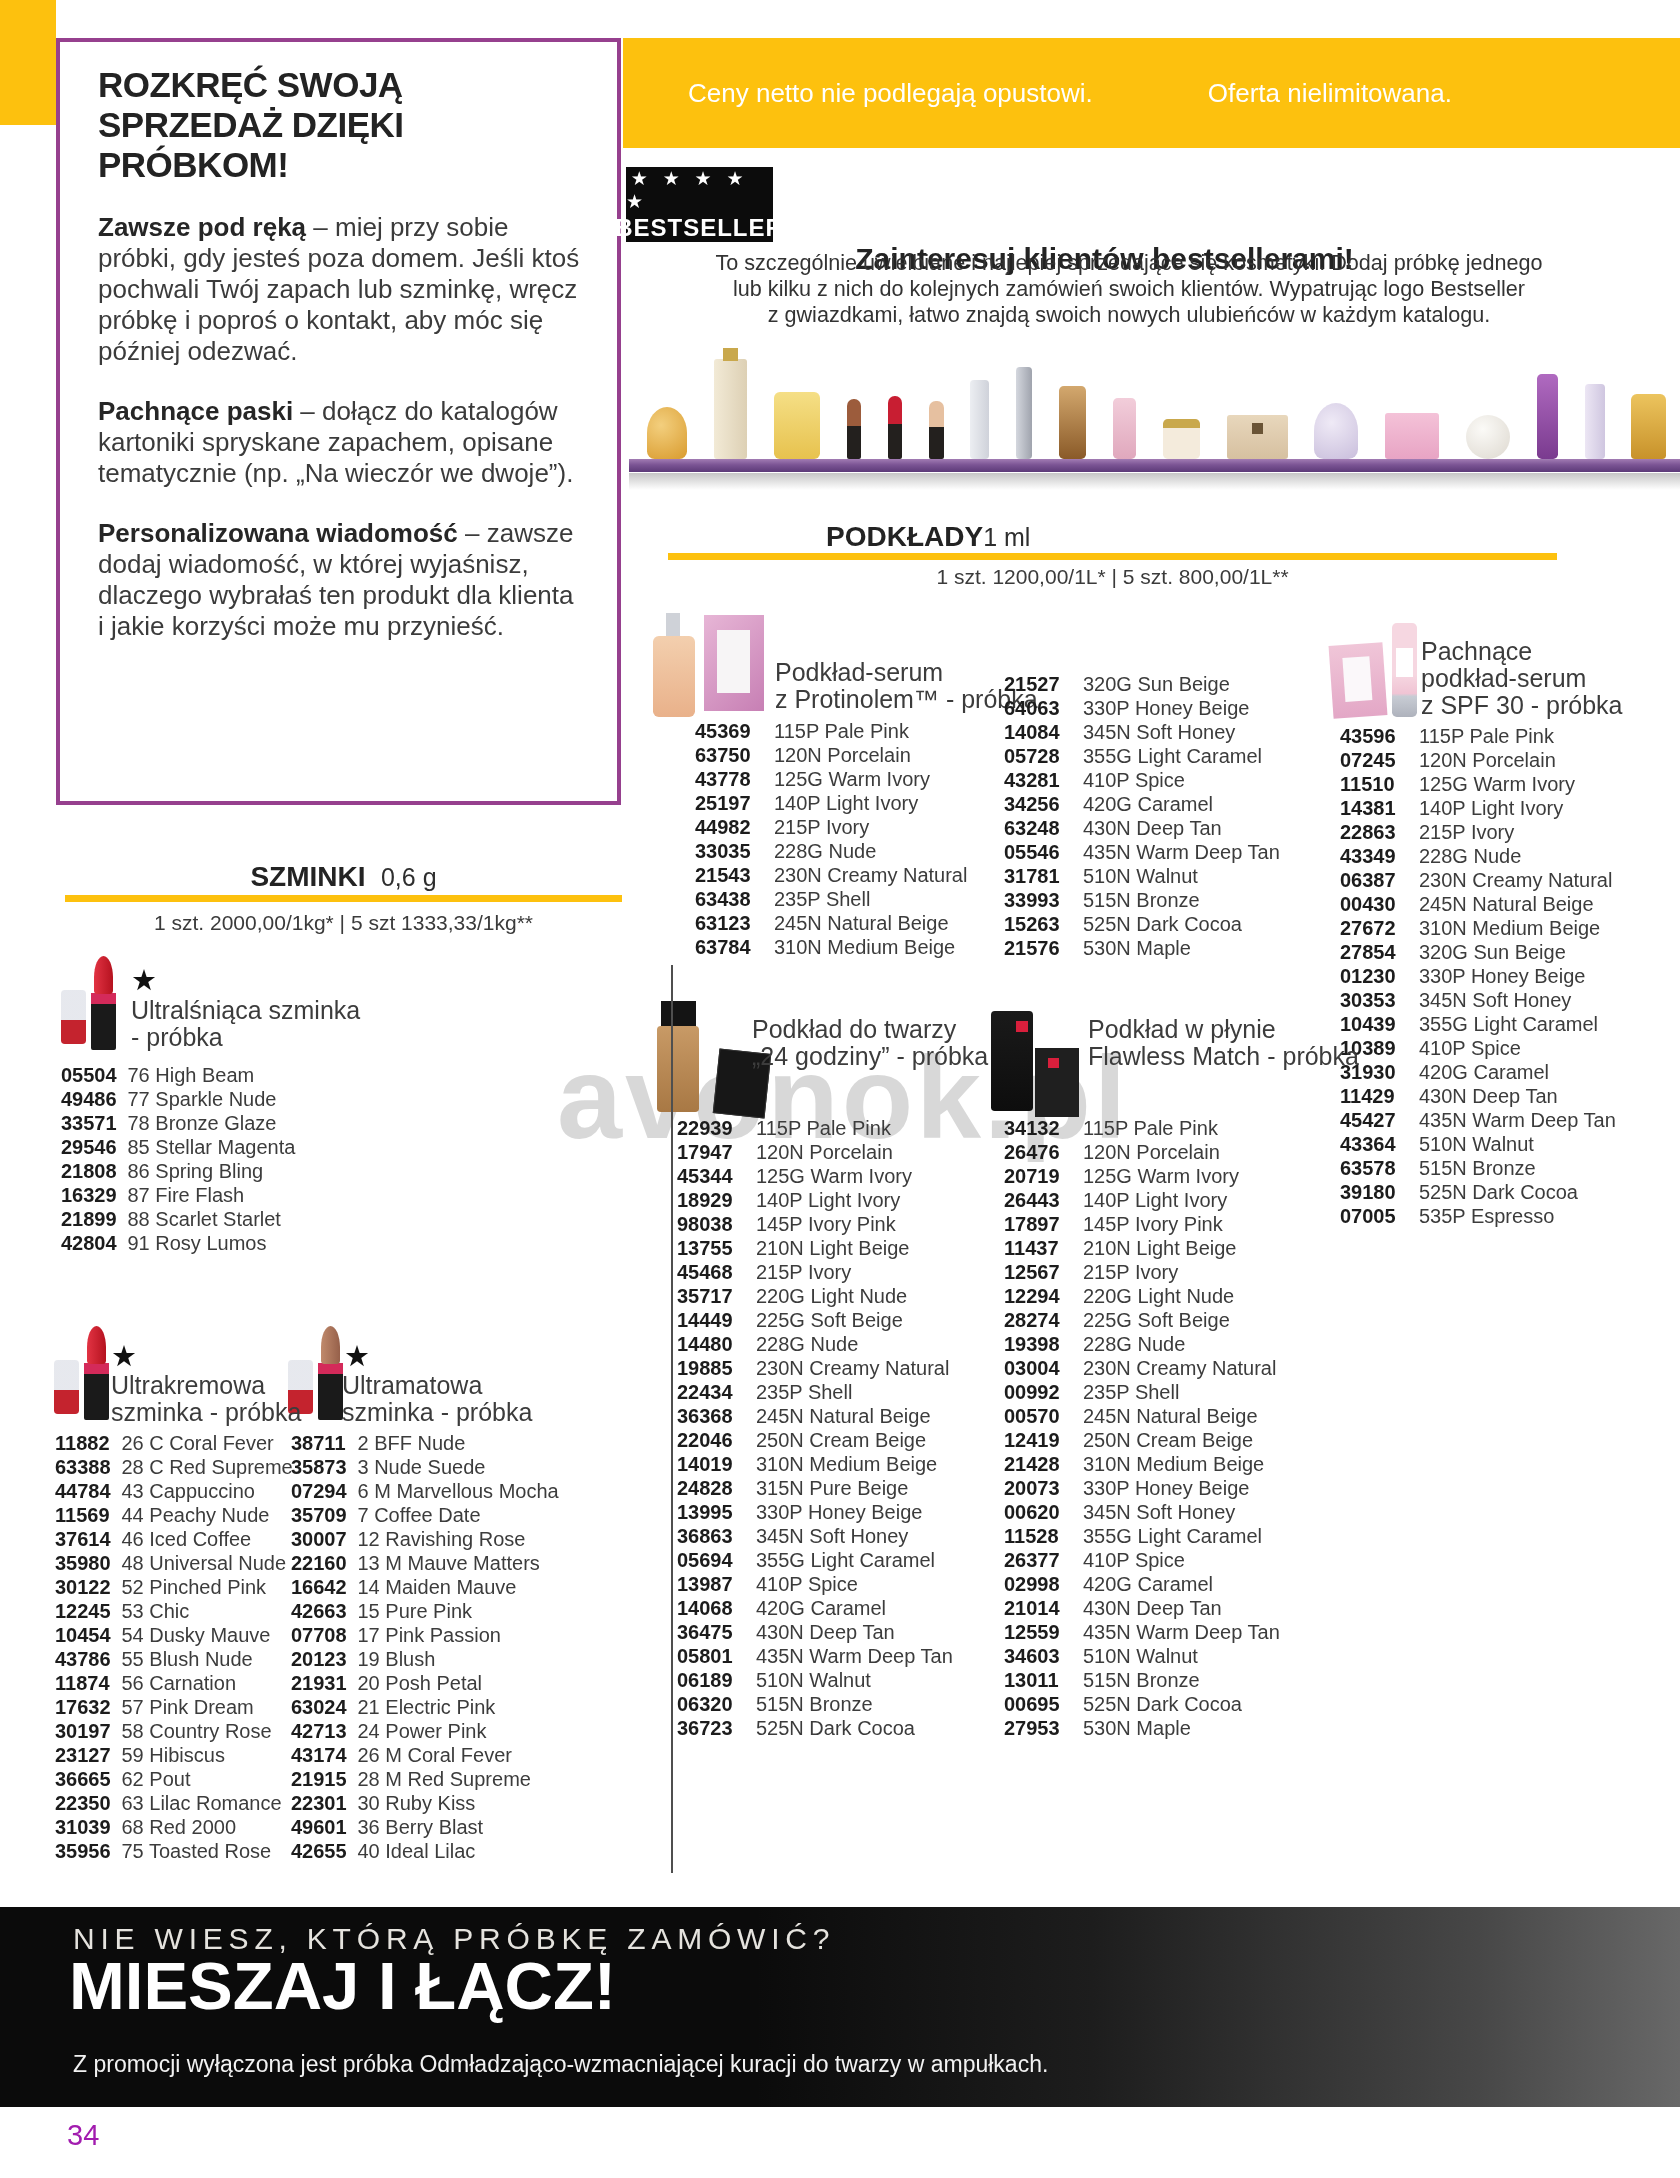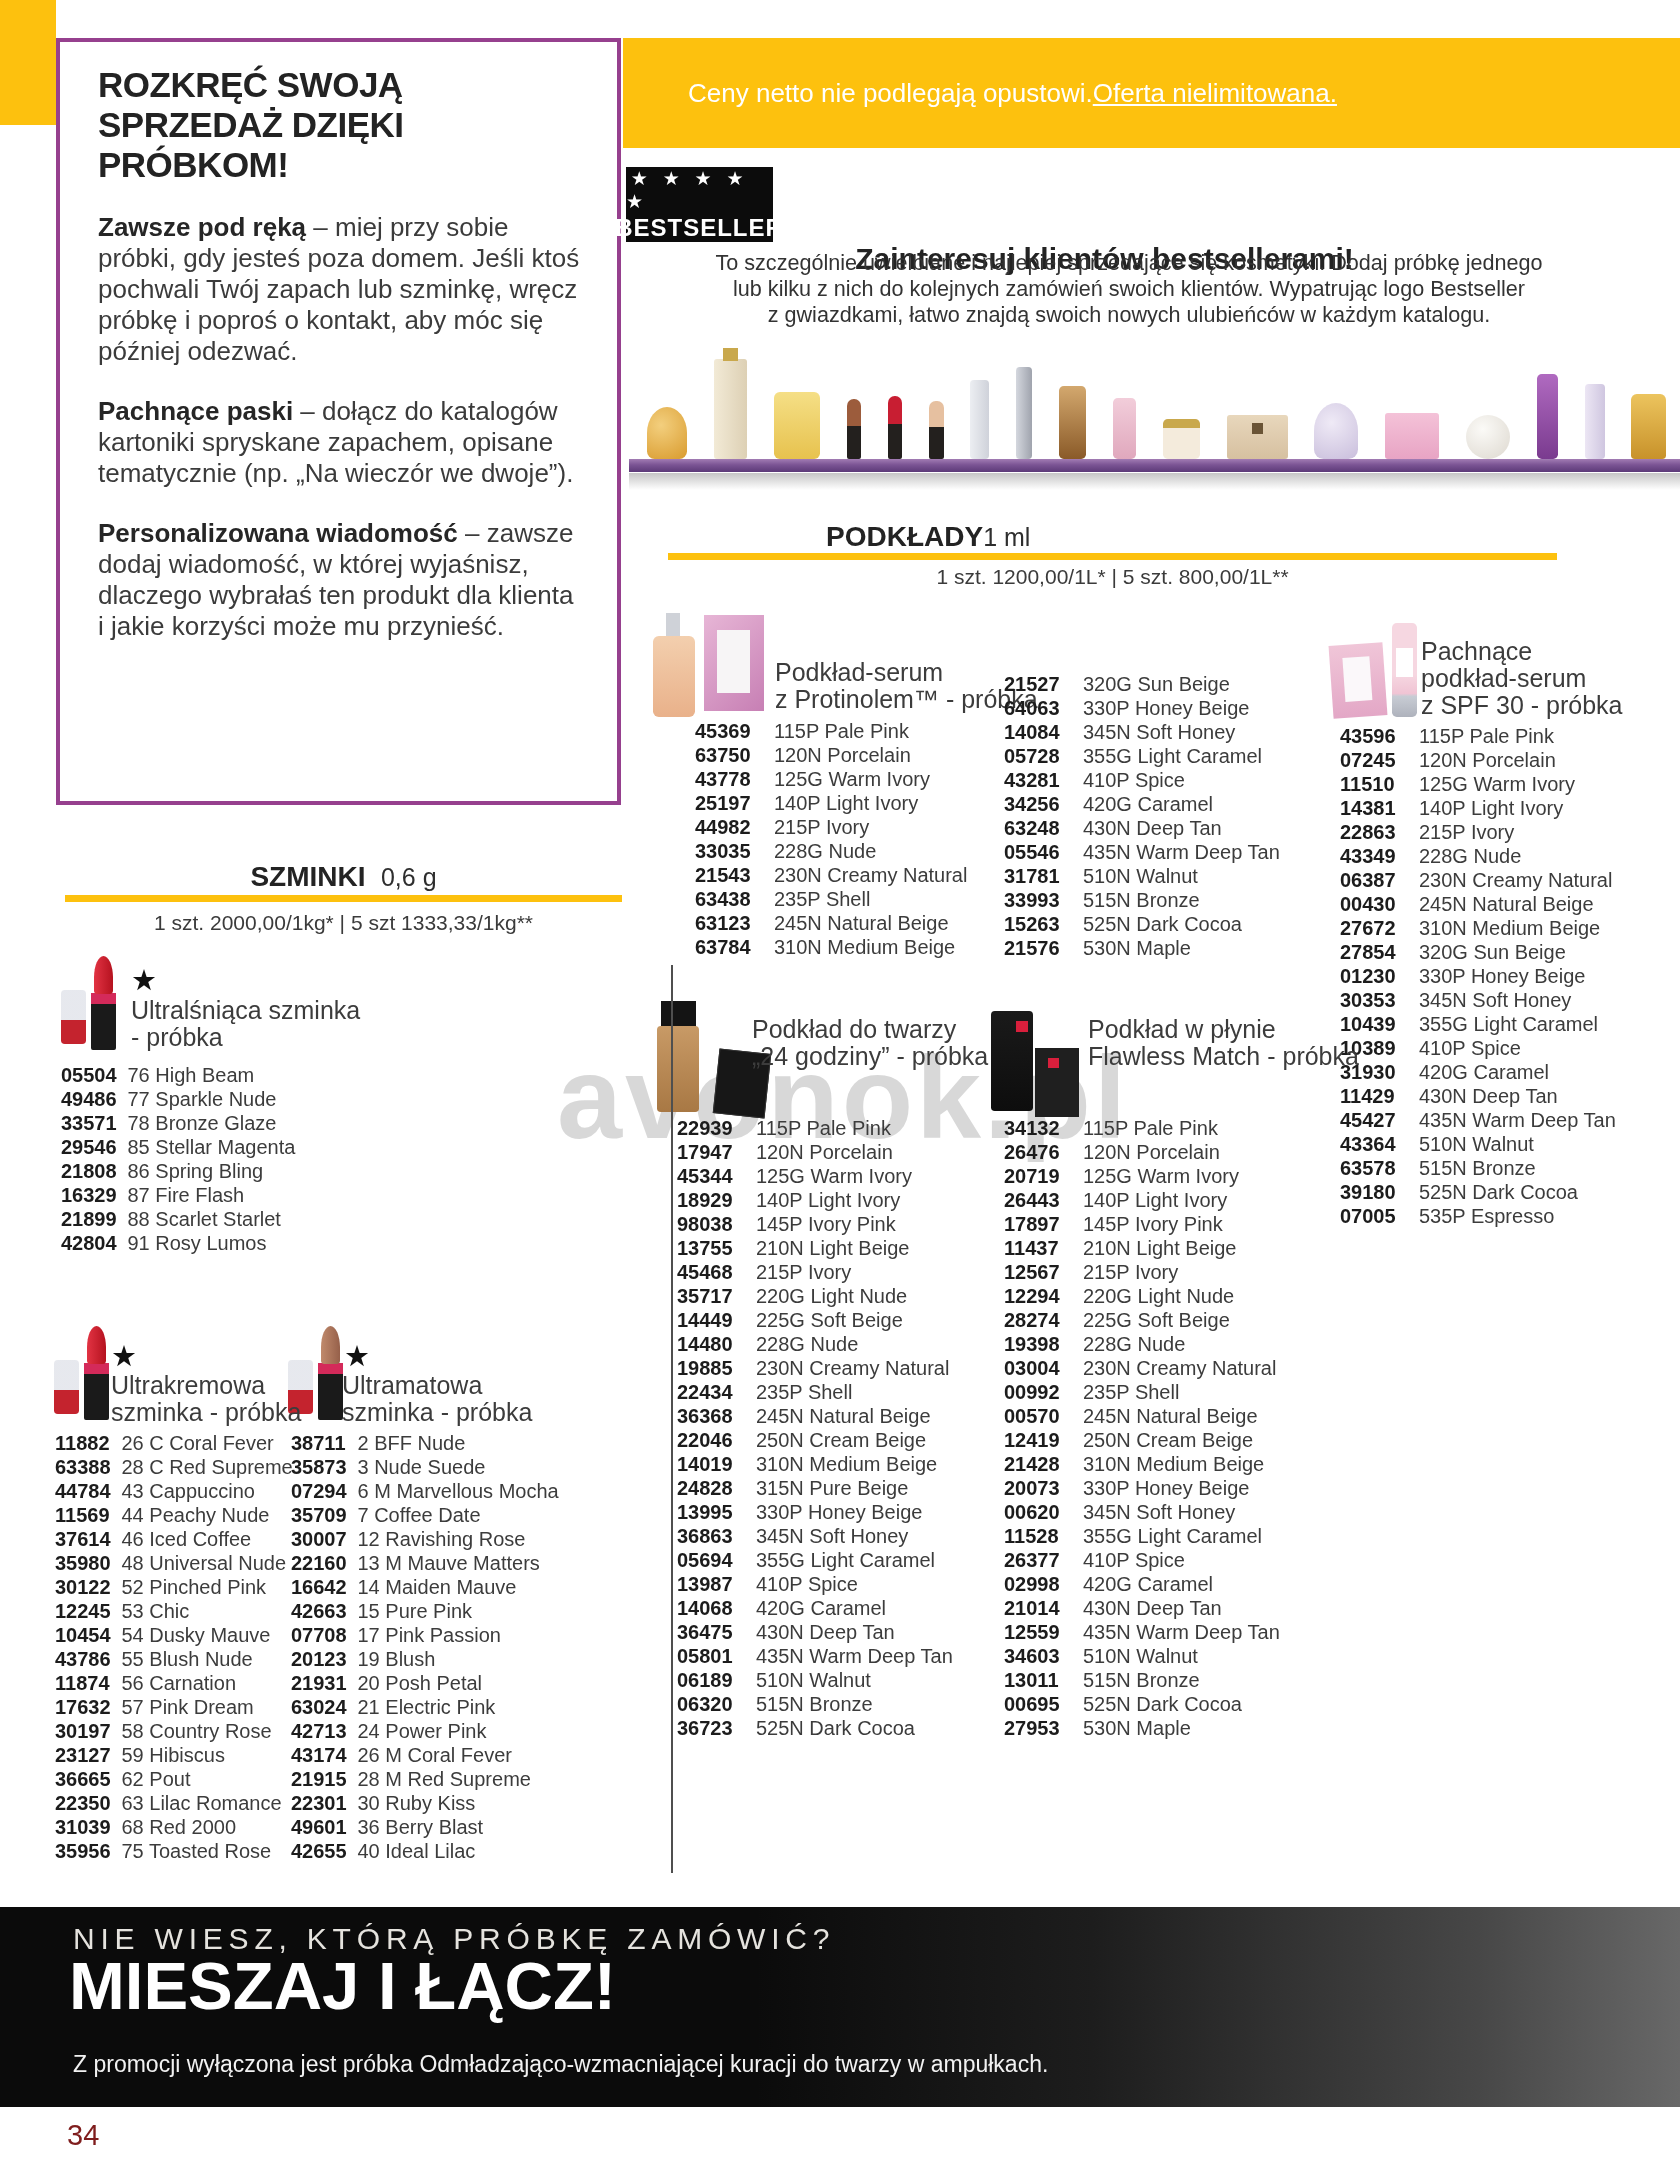--- a/index.html
+++ b/index.html
@@ -13,21 +13,21 @@
              padding:23px 33px 0 38px;z-index:2;}
   .promo-title{font-size:35px;line-height:40px;font-weight:800;color:#232323;
                letter-spacing:-0.5px;margin:0 0 27px 0;}
   .promo-box p{font-size:26px;line-height:31px;margin:0 0 29px 0;color:#3b3b3b;}
   .promo-box .lead{font-weight:bold;color:#262626;}
 
   
   .top-bar{position:absolute;left:623px;top:38px;width:1058px;height:110px;background:#fdc10e;
            display:flex;align-items:center;color:#fff;font-size:26px;}
   .top-bar .t1{margin-left:65px;}
-  .top-bar .t2{text-decoration:underline;}
+  .top-bar .t2{margin-left:115px;}
 
   
   .bestseller-badge{position:absolute;left:626px;top:167px;width:147px;height:75px;background:#0c0c0c;
                     color:#fff;display:flex;flex-direction:column;align-items:center;justify-content:center;z-index:2;}
   .bestseller-badge .stars{font-size:19px;letter-spacing:4.8px;line-height:23px;text-indent:4.8px;}
   .bestseller-badge .label{font-size:24px;font-weight:bold;letter-spacing:1px;line-height:29px;}
   .bestseller-heading{position:absolute;left:778px;top:194px;width:653px;text-align:center;
                       font-size:30px;font-weight:bold;color:#232323;margin-top:48px;}
   .bestseller-body{position:absolute;left:663px;top:250px;width:932px;text-align:center;
                    font-size:21.6px;line-height:26px;color:#333;}
@@ -154,21 +154,21 @@
   .img-sc{left:288px;top:1316px;}
   .bullet-red{background:linear-gradient(90deg,#e23343,#b5121f);}
   .bullet-nude{background:linear-gradient(90deg,#c08a6c,#96604a);}
 
   
   .bottom-bar{position:absolute;left:0;top:1907px;width:1680px;height:200px;
       background:linear-gradient(90deg,#0b0b0b 0%,#0b0b0b 45%,#1d1d1d 65%,#474747 88%,#686868 100%);z-index:3;}
   .bb1{position:absolute;left:73px;top:15.4px;font-size:30px;font-weight:300;letter-spacing:5.8px;color:#e5e3de;}
   .bb2{position:absolute;left:69px;top:40px;font-size:67px;font-weight:800;color:#ffffff;letter-spacing:0px;}
   .bb3{position:absolute;left:73px;top:144px;font-size:23px;color:#f2f2f2;}
-  .page-num{position:absolute;left:67px;top:2119px;font-size:29px;color:#7f1d1d;text-align:right;}
+  .page-num{position:absolute;left:67px;top:2119px;font-size:29px;color:#a21caf;text-align:right;}
 </style>
 </head>
 <body>
 
 <div class="page">
 
   <div class="yellow-corner"></div>
   <div class="promo-box">
     <h1 class="promo-title">ROZKRĘĆ SWOJĄ SPRZEDAŻ DZIĘKI PRÓBKOM!</h1>
     <div>

